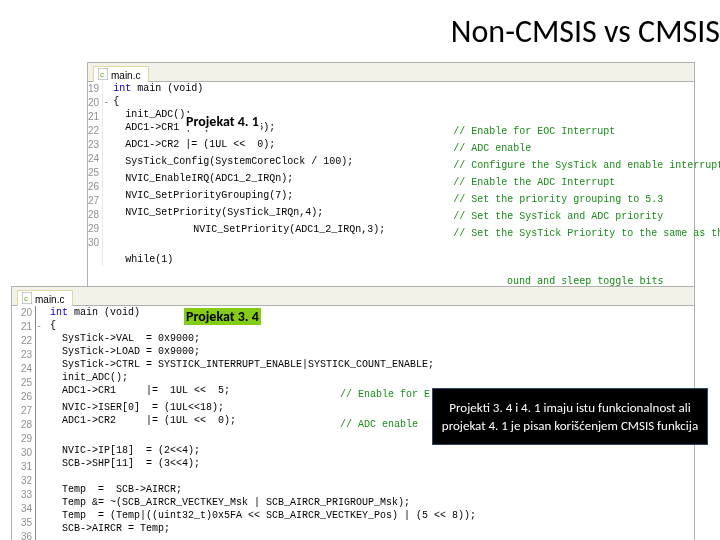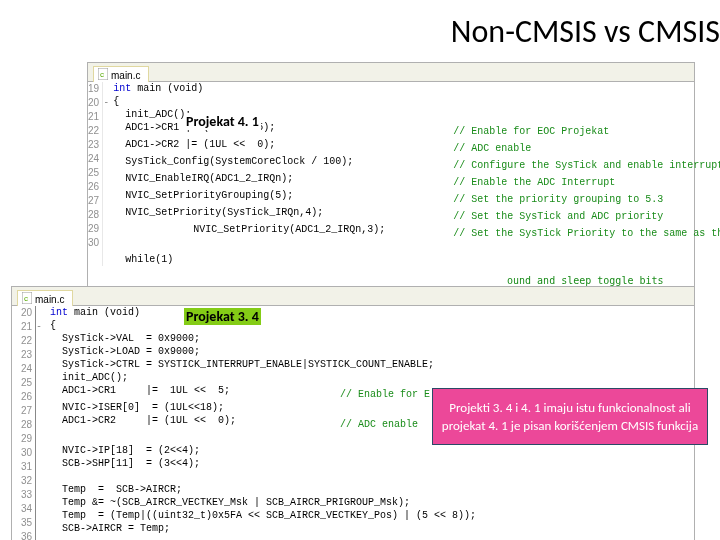--- a/index.html
+++ b/index.html
@@ -10,21 +10,21 @@
   .tab { background:#fff; border:1px solid #e0d8a0; border-bottom:none; padding:1px 8px 0 4px; font-size:10px; font-family:"Segoe UI",Tahoma,sans-serif; display:flex; align-items:center; gap:3px; position:relative; top:1px; }
   .file-icon { width:10px; height:12px; display:inline-block; }
   .gutter { width:20px; text-align:right; color:#909090; font-family:Liberation Sans, sans-serif; font-size:10px; border-right:1px solid #e8e8e8; padding-right:3px; line-height:14px; }
   .gutter2 { border-right:1px solid #888; }
   .code-area { display:flex; }
   .code-lines { font-family:Consolas,"Courier New",monospace; font-size:10px; line-height:13px; padding-left:4px; white-space:pre; }
   .kw { color:#0000d0; }
   .cmt { color:#1a8c1a; }
   .label1 { position:absolute; left:184px; top:77px; font-weight:bold; font-size:14px; z-index:3; background:#fff; padding:0 2px;margin-top:36px; }
   .label2 { position:absolute; left:184px; top:308px; font-weight:bold; font-size:14px; z-index:5; background:#84cc16; padding:0 2px; }
-  .callout { position:absolute; left:432px; top:388px; width:258px; background:#ec4899; color:#fff; font-size:13px; padding:10px 8px; text-align:center; border:1px solid #2a4a66; z-index:10; line-height:1.35; }
+  .callout { position:absolute; left:432px; top:388px; width:258px; background:#000000; color:#fff; font-size:13px; padding:10px 8px; text-align:center; border:1px solid #2a4a66; z-index:10; line-height:1.35; }
   .fold-gutter { width:10px; background:#fff; line-height:13px; font-size:10px; color:#888; font-family:Consolas,monospace; }
 </style>
 </head>
 <body>
 
 <div class="slide-title">Non-CMSIS vs CMSIS</div>
 
 <div class="panel1">
   <div class="tab-strip">
     <div class="tab">
@@ -36,25 +36,25 @@
       </span>
       <span>main.c</span>
     </div>
   </div>
   <div class="code-area">
     <div class="gutter" id="gut1">19<br>20<br>21<br>22<br>23<br>24<br>25<br>26<br>27<br>28<br>29<br>30<br></div>
     <div class="fold-gutter" id="fold1"> <br>-<br> <br> <br> <br> <br> <br> <br> <br> <br> <br> <br></div>
     <div class="code-lines" id="code1"><span class="kw">int</span> main (void)
 {
   init_ADC();
-<span style="display:inline-block;width:340px;overflow:hidden;">  ADC1-&gt;CR1 |= (1UL &lt;&lt;  5);</span><span class="cmt">// Enable for EOC Projekat</span>
+<span style="display:inline-block;width:340px;overflow:hidden;">  ADC1-&gt;CR1 |= (1UL &lt;&lt;  5);</span><span class="cmt">// Enable for EOC Interrupt</span>
 <span style="display:inline-block;width:340px;overflow:hidden;">  ADC1-&gt;CR2 |= (1UL &lt;&lt;  0);</span><span class="cmt">// ADC enable</span>
 <span style="display:inline-block;width:340px;overflow:hidden;">  SysTick_Config(SystemCoreClock / 100);</span><span class="cmt">// Configure the SysTick and enable interrupt</span>
 <span style="display:inline-block;width:340px;overflow:hidden;">  NVIC_EnableIRQ(ADC1_2_IRQn);</span><span class="cmt">// Enable the ADC Interrupt</span>
-<span style="display:inline-block;width:340px;overflow:hidden;">  NVIC_SetPriorityGrouping(5);</span><span class="cmt">// Set the priority grouping to 5.3</span>
+<span style="display:inline-block;width:340px;overflow:hidden;">  NVIC_SetPriorityGrouping(7);</span><span class="cmt">// Set the priority grouping to 5.3</span>
 <span style="display:inline-block;width:340px;overflow:hidden;">  NVIC_SetPriority(SysTick_IRQn,4);</span><span class="cmt">// Set the SysTick and ADC priority</span>
 <span style="display:inline-block;width:340px;overflow:hidden;text-align:center;">  NVIC_SetPriority(ADC1_2_IRQn,3);</span><span class="cmt">// Set the SysTick Priority to the same as the ADC</span>
 
   while(1)
 </div>
   </div>
   <div style="height:60px;"></div>
 </div>
 
 <div class="label1">Projekat 4. 1</div>

